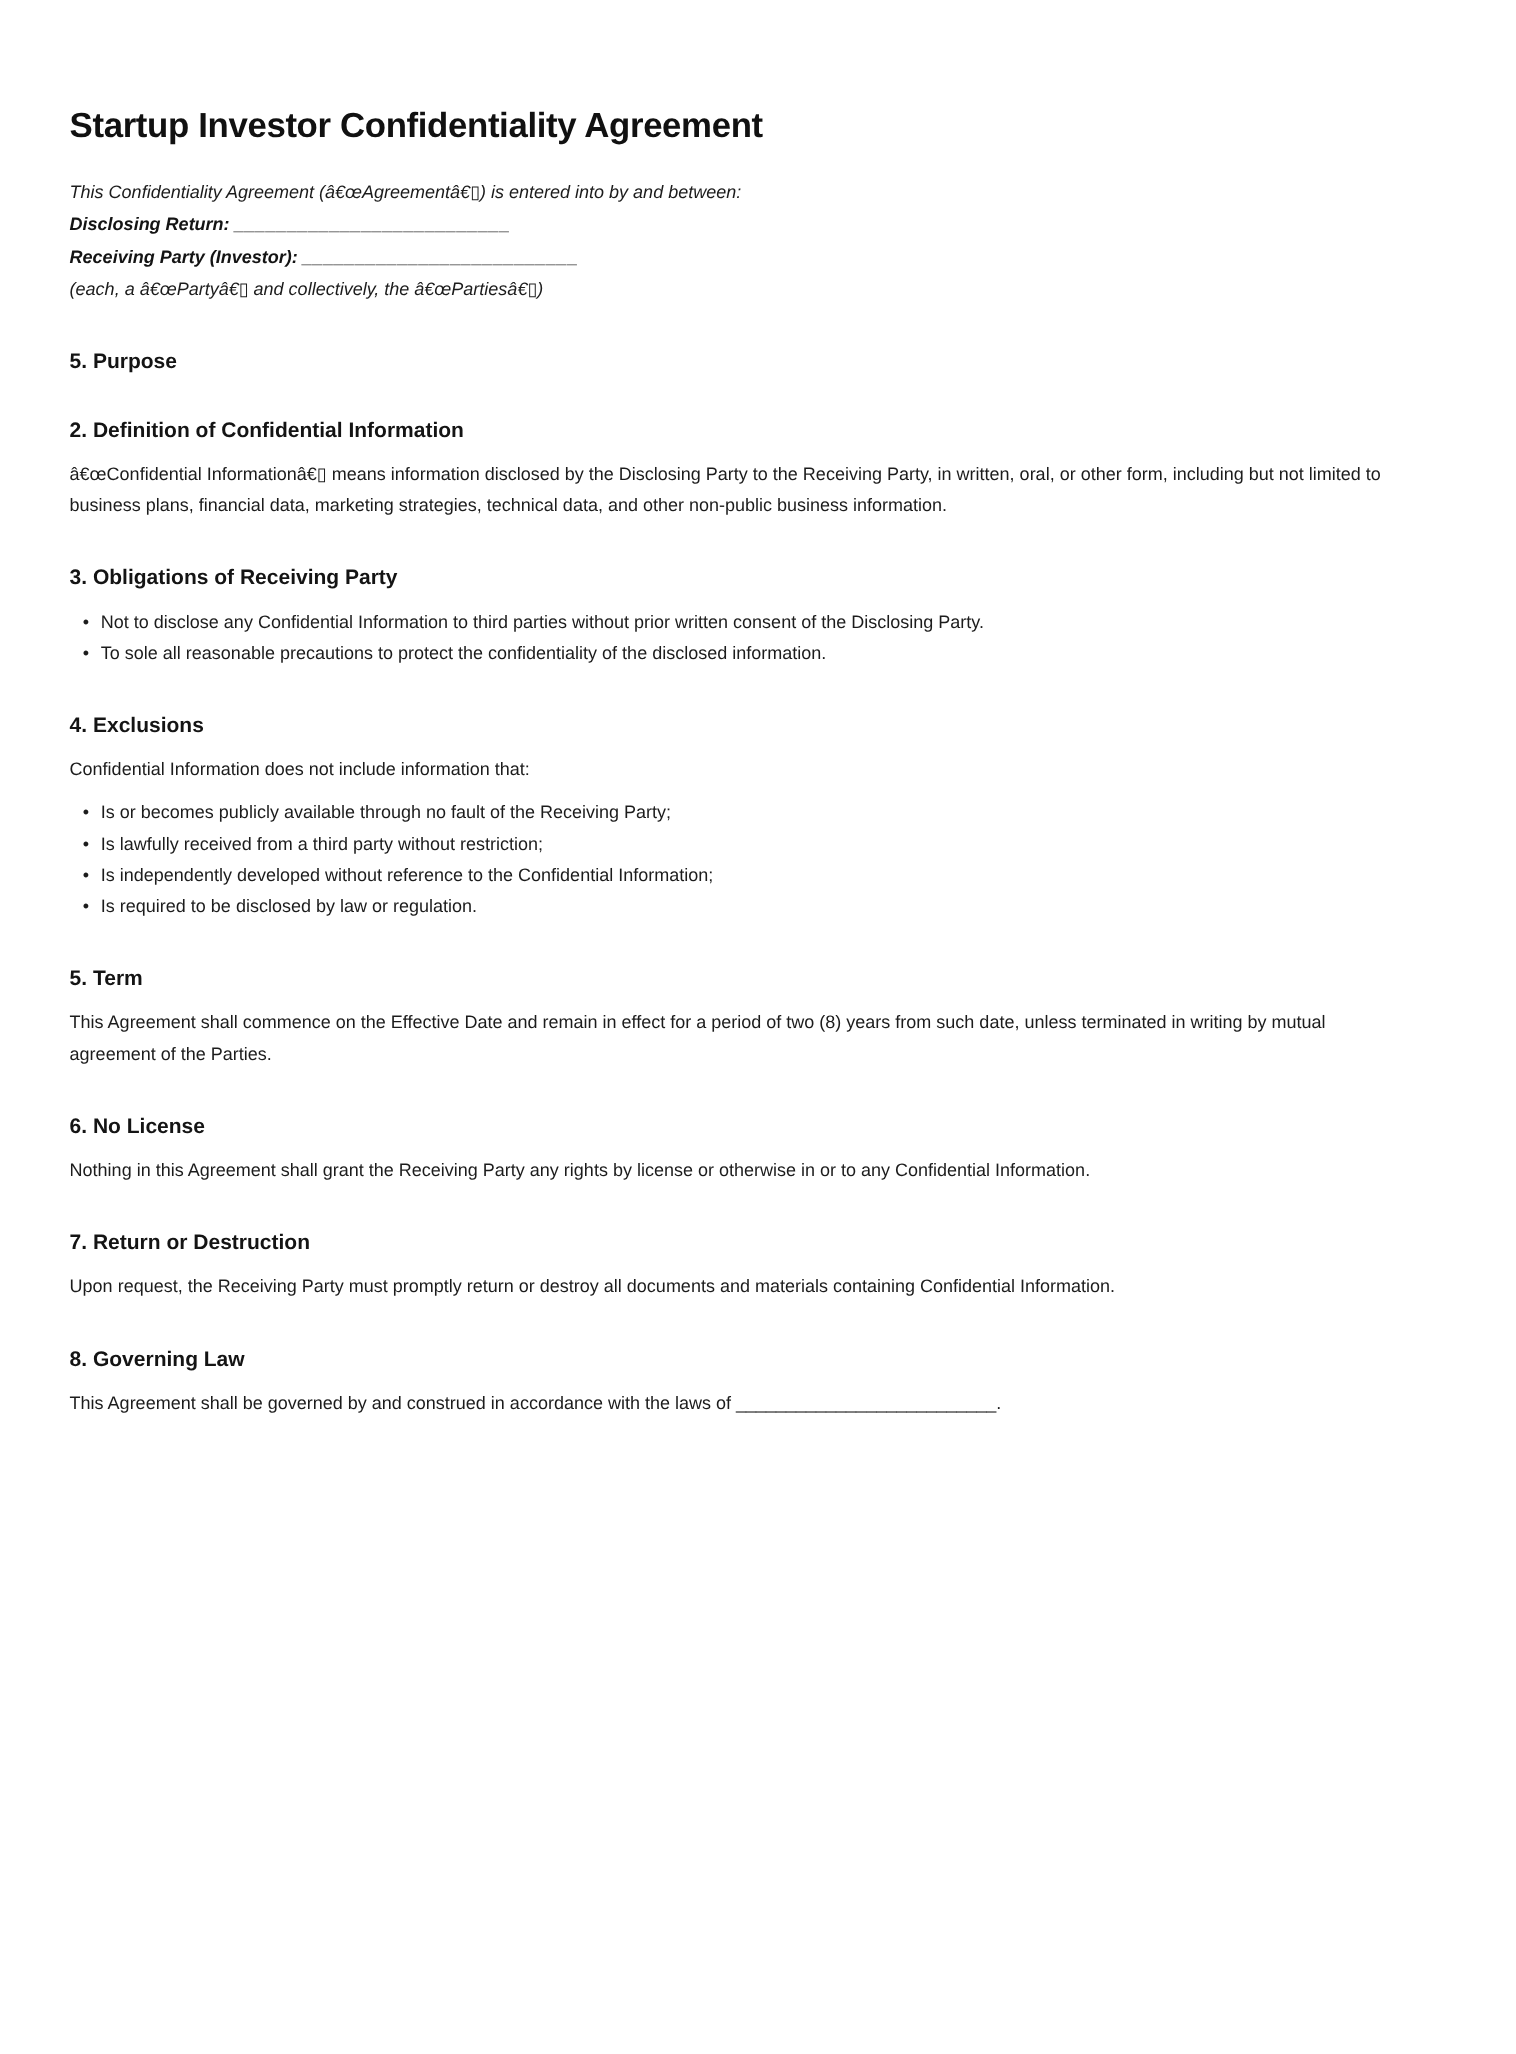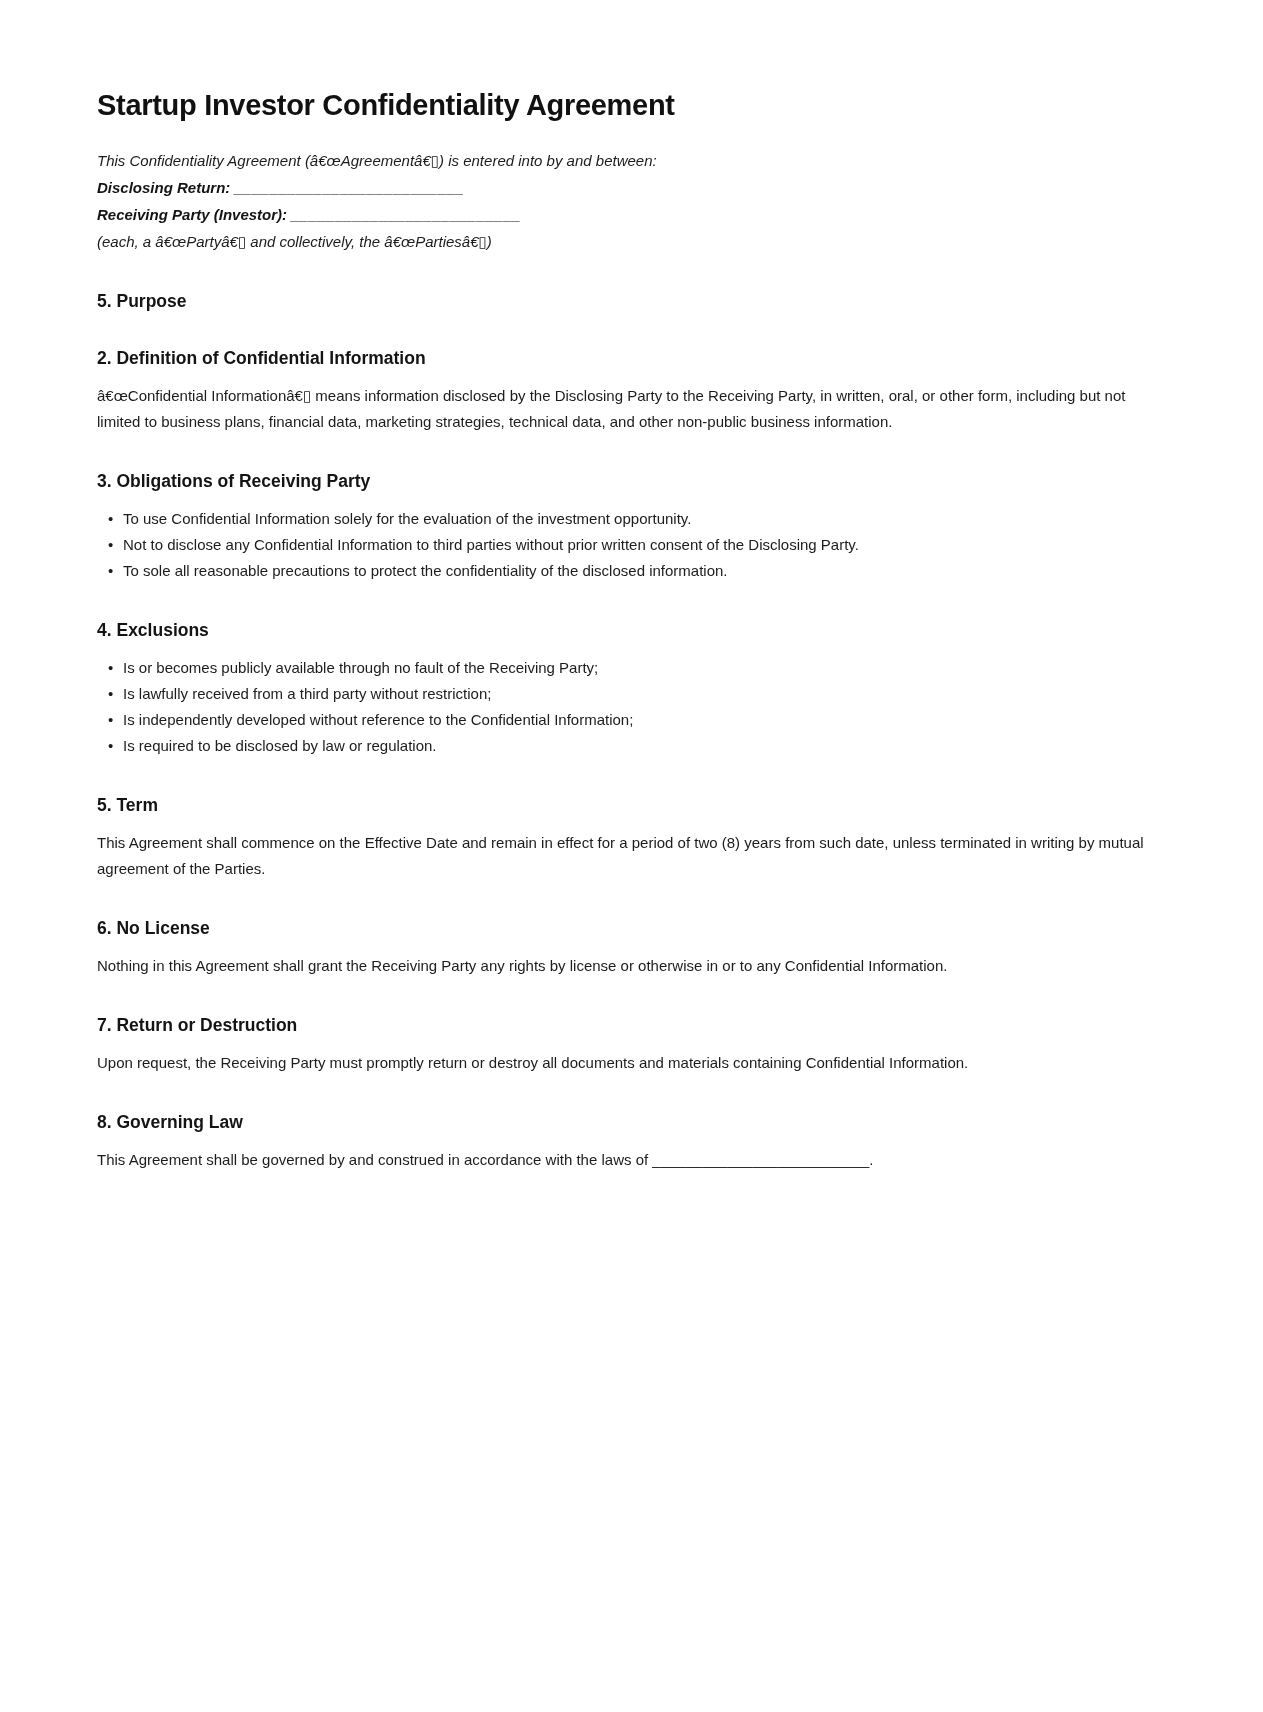--- a/index.html
+++ b/index.html
@@ -9,21 +9,21 @@
   }
   body {
     font-family: "Liberation Sans", "DejaVu Sans", sans-serif;
     color: #1c1c1c;
     -webkit-font-smoothing: antialiased;
   }
   .page {
     width: 1263px;
     min-height: 1712px;
     box-sizing: border-box;
-    padding: 88px 97px 60px 97px;
+    padding: 88px 97px 60px 58px;
     background: #ffffff;
   }
   h1.doc-title {
     font-size: 29px;
     line-height: 35px;
     font-weight: 700;
     color: #111111;
     margin: 0 0 24px 0;
     letter-spacing: -0.3px;
   }
@@ -92,28 +92,28 @@
   </div>
 
   <div class="section">
     <h3 class="section-heading">2. Definition of Confidential Information</h3>
     <p class="section-body">â€œConfidential Informationâ€▯ means information disclosed by the Disclosing Party to the Receiving Party, in written, oral, or other form, including but not limited to business plans, financial data, marketing strategies, technical data, and other non-public business information.</p>
   </div>
 
   <div class="section">
     <h3 class="section-heading">3. Obligations of Receiving Party</h3>
     <ul class="bullet-list">
-      <li>To use Confidential Information solely for the evaluation of the investment opportunity.</li>
       <li>Not to disclose any Confidential Information to third parties without prior written consent of the Disclosing Party.</li>
       <li>To sole all reasonable precautions to protect the confidentiality of the disclosed information.</li>
     </ul>
   </div>
 
   <div class="section">
     <h3 class="section-heading">4. Exclusions</h3>
+    <p class="section-body">Confidential Information does not include information that:</p>
     <ul class="bullet-list">
       <li>Is or becomes publicly available through no fault of the Receiving Party;</li>
       <li>Is lawfully received from a third party without restriction;</li>
       <li>Is independently developed without reference to the Confidential Information;</li>
       <li>Is required to be disclosed by law or regulation.</li>
     </ul>
   </div>
 
   <div class="section">
     <h3 class="section-heading">5. Term</h3>

